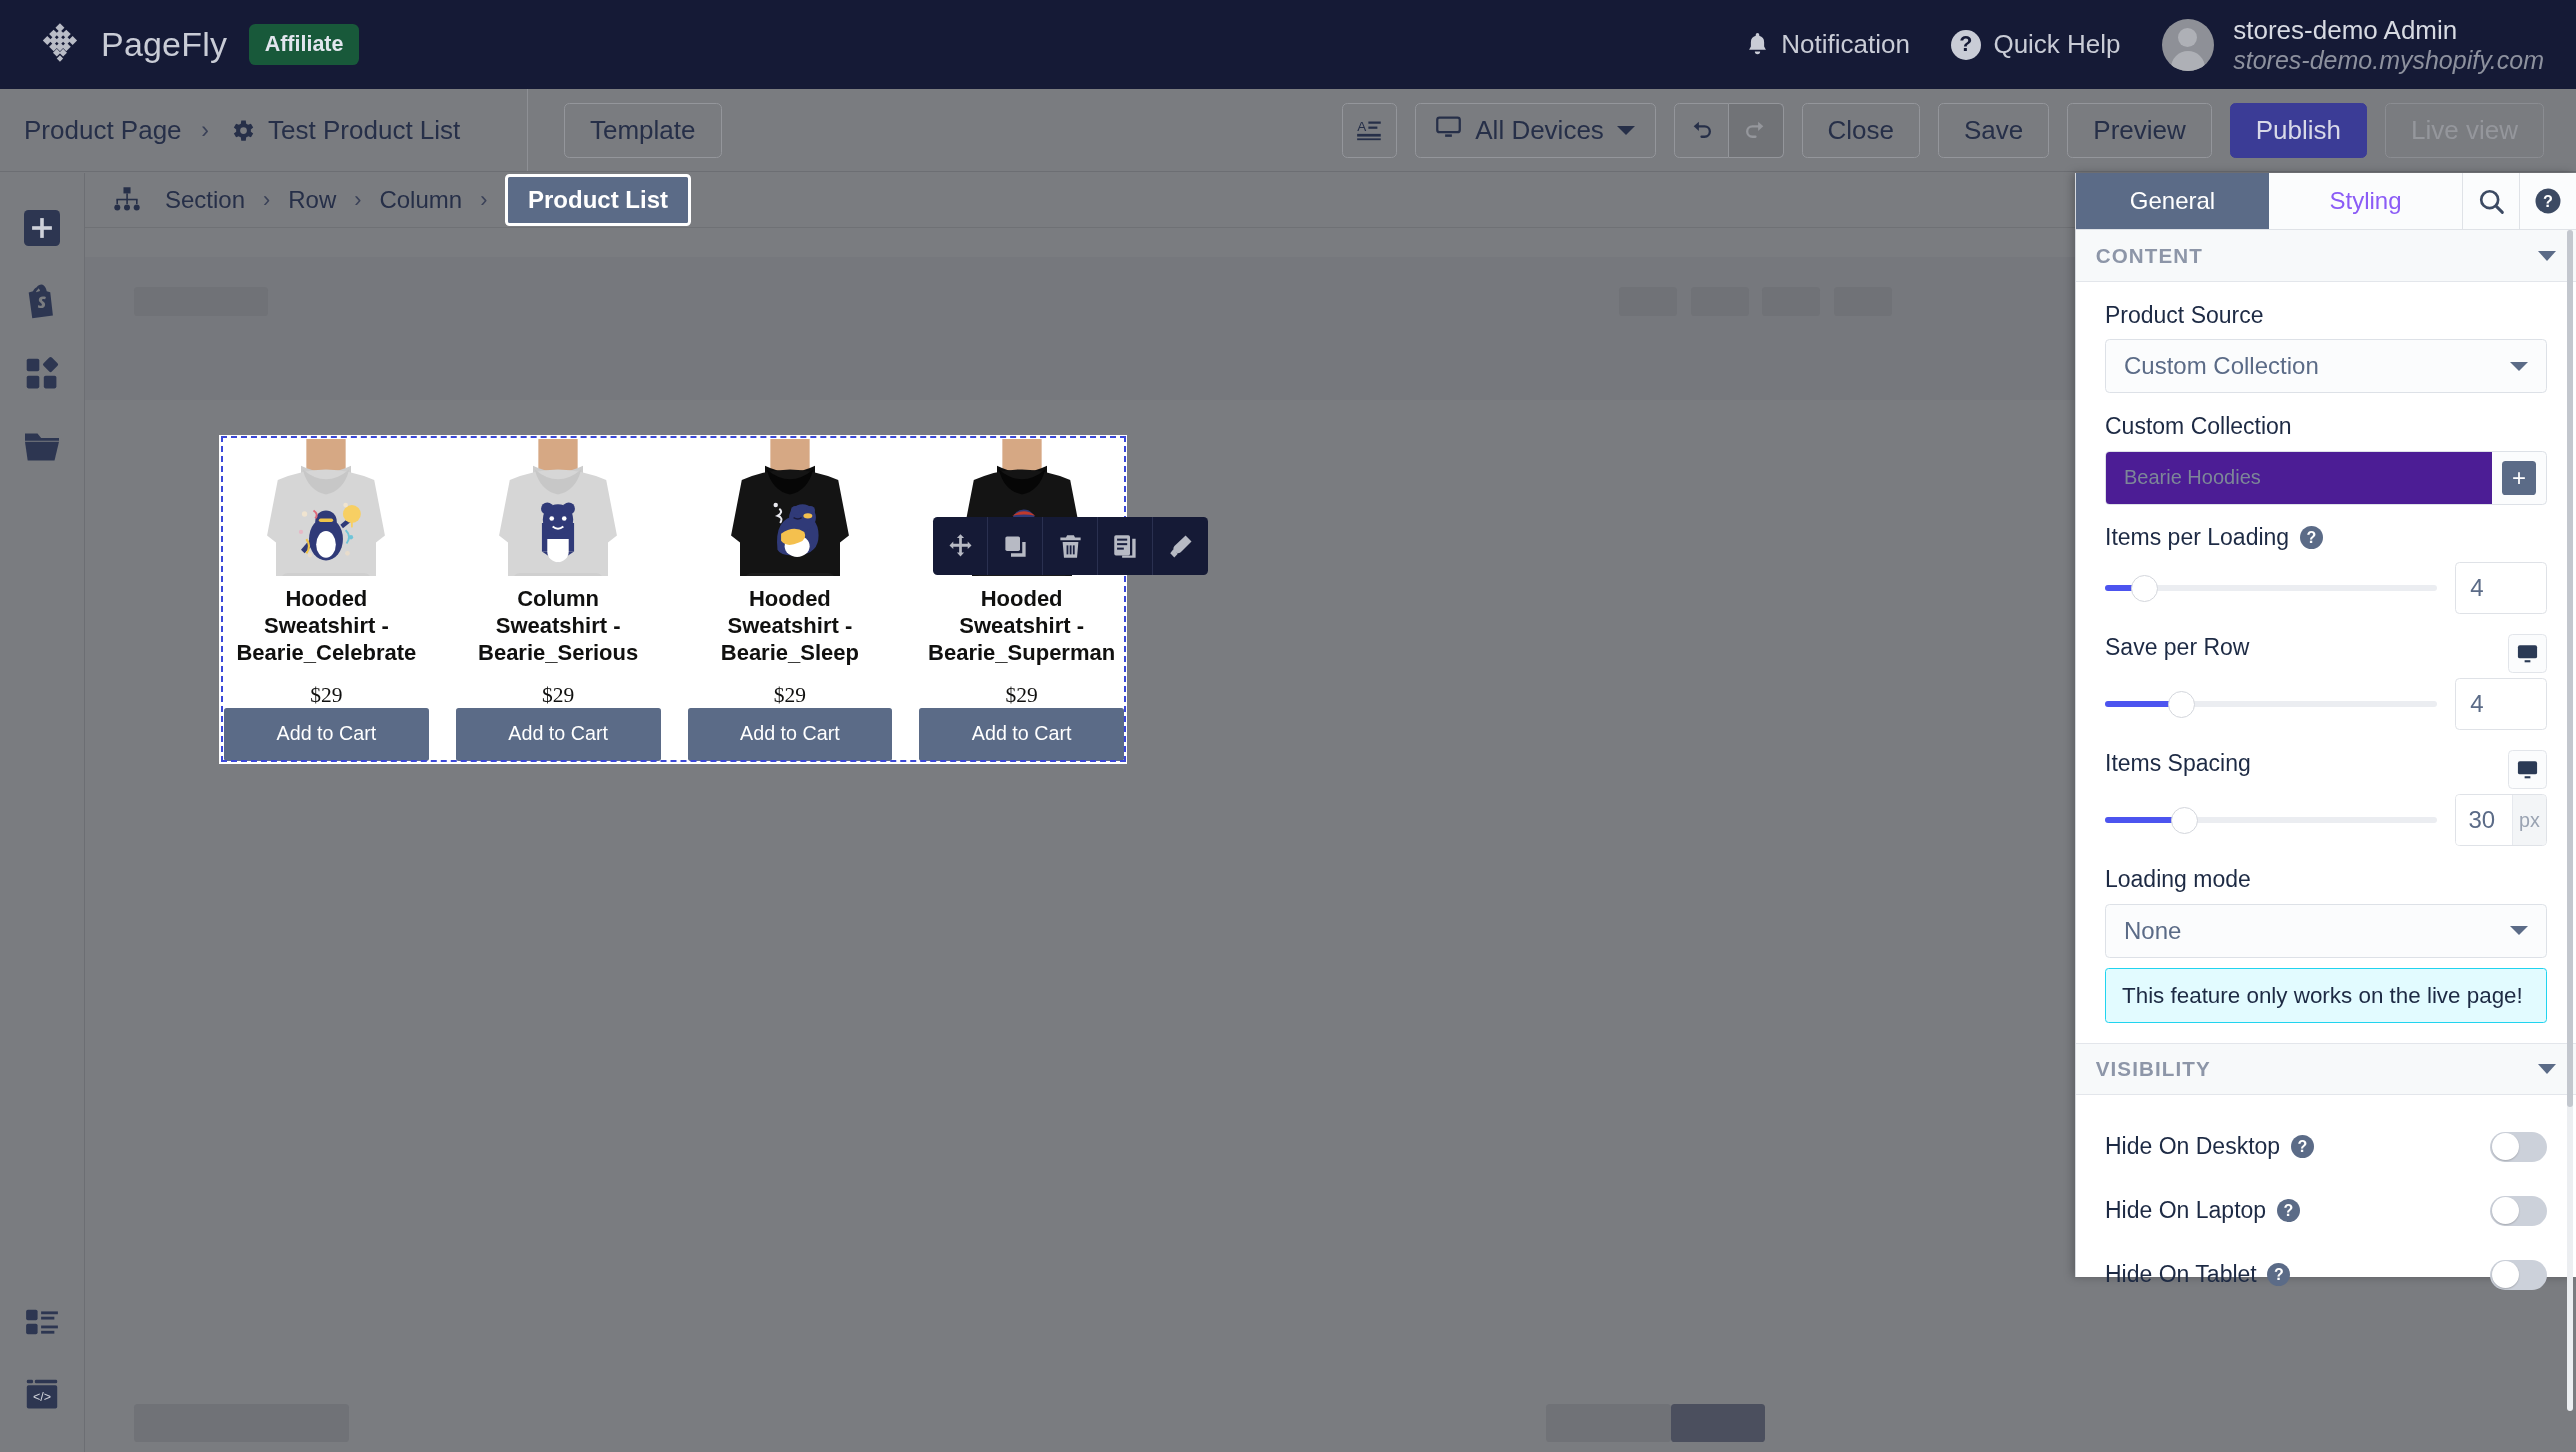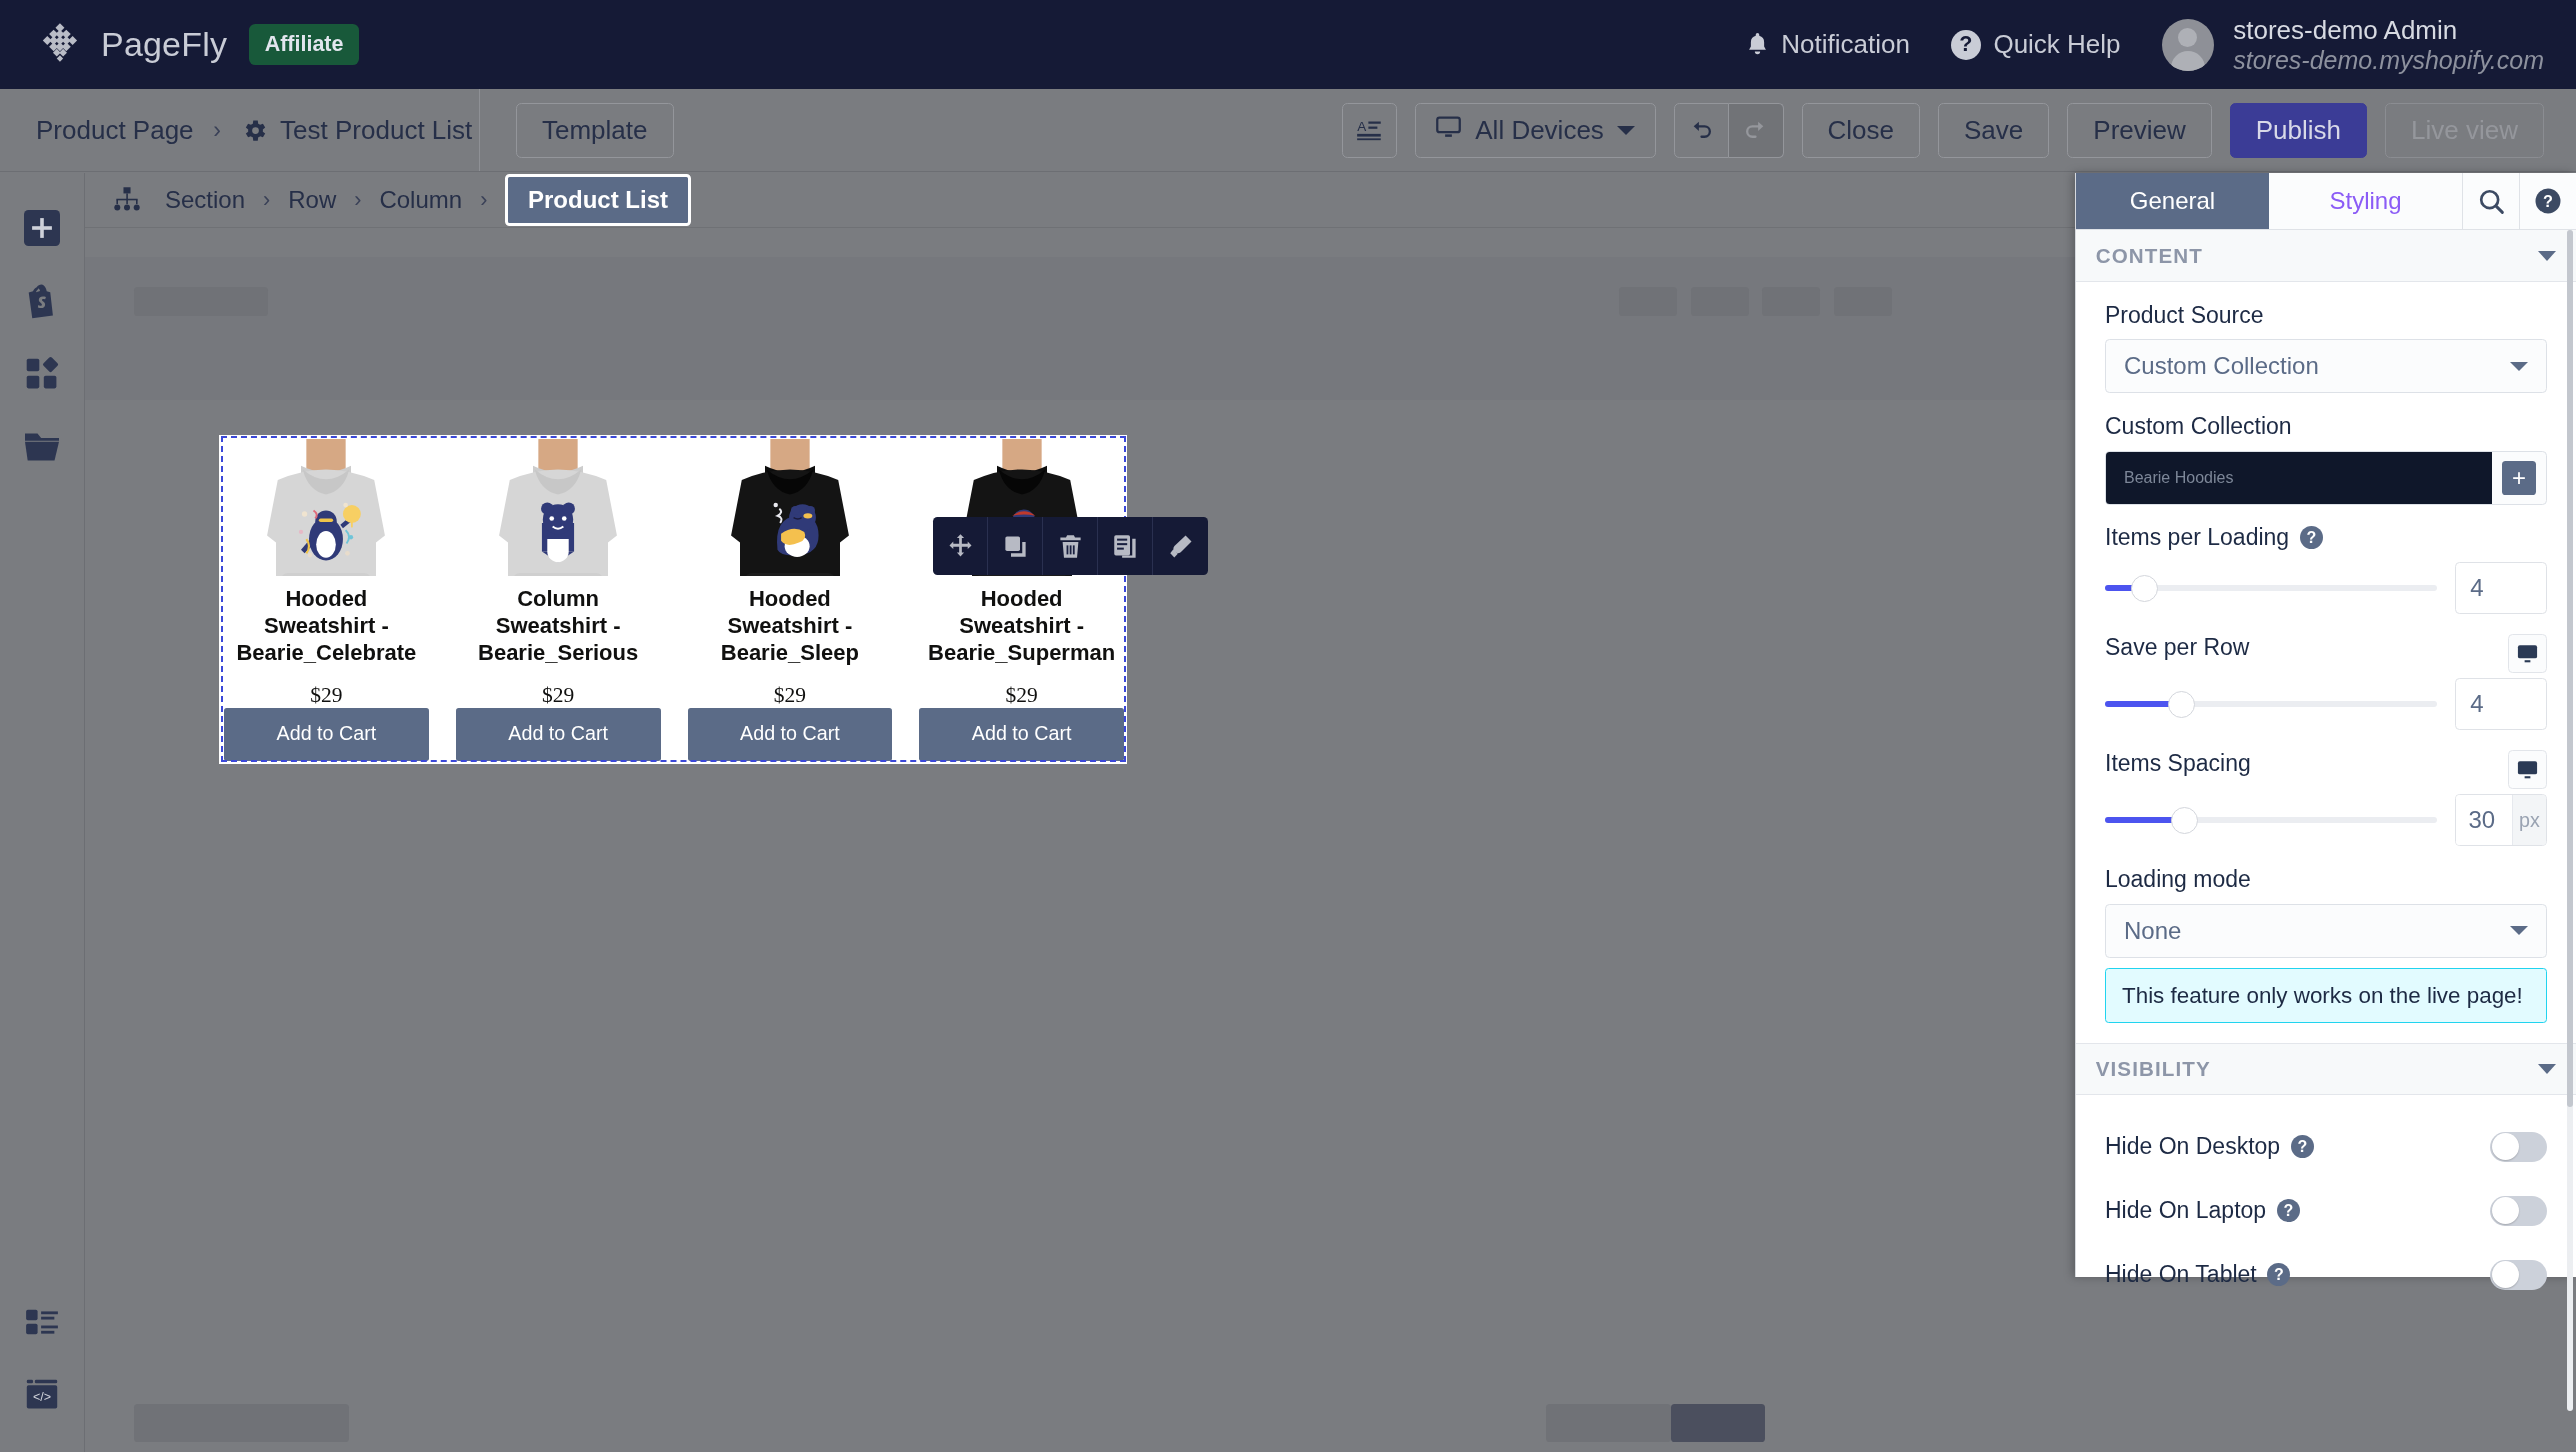--- a/index.html
+++ b/index.html
@@ -40,21 +40,21 @@
   .acct { display: flex; flex-direction: column; }
   .acct-name { color: #d7dae2; font-size: 26px; }
   .acct-sub { color: #8d919e; font-size: 25px; margin-top: 0; font-style: italic; }
 
   
   .toolbar {
     position: absolute; left: 0; top: 89px; width: 2576px; height: 83px;
     background: #7a7c80; display: flex; align-items: center;
     border-bottom: 0.9px solid #6c6e73;
   }
-  .tb-left { display: flex; align-items: center; padding-left: 36px; width: 480px; height: 100%; border-right: 0.9px solid #8e9095;}
+  .tb-left { display: flex; align-items: center; padding-left: 24px; width: 528px; height: 100%; border-right: 0.9px solid #8e9095;}
   .bc-text { color: #262f48; font-size: 26px; }
   .bc-sep { color: #3a4157; font-size: 23px; margin: 0 19.7px; }
   .gear { margin-right: 12.5px; display:flex; }
   .tb-mid { display: flex; align-items: center; padding-left: 36px; }
   .btn {
     border: 0.9px solid #94969b; background: transparent; color: #262f48;
     font-size: 26px; border-radius: 5.4px; height: 55px; display: flex;
     align-items: center; justify-content: center; padding: 0 25px; cursor: pointer;
     font-family: "Liberation Sans", sans-serif;
   }
@@ -160,21 +160,21 @@
     font-size: 16px; font-weight:bold; display:flex; align-items:center; justify-content:center;
     margin-left: 10.7px; cursor: pointer;
   }
   .select {
     height: 54px; border: 0.9px solid #dde1e7; border-radius: 4.5px; background: #fbfcfd;
     display: flex; align-items: center; justify-content: space-between; padding: 0 18px;
     font-size: 24px; color: #5b6b87; cursor: pointer;
   }
   .sel-caret { width:0;height:0;border-left:9px solid transparent;border-right:9px solid transparent;border-top:9.8px solid #5b6b87; }
   .coll-row { display:flex; height: 54px; border: 0.9px solid #dde1e7; border-radius: 4.5px; background:#fbfcfd; overflow:hidden; }
-  .coll-input { flex:1; display:flex; align-items:center; padding: 0 18px; font-size: 16px; color:#7d8798; background:#0f172a; }
+  .coll-input { flex:1; display:flex; align-items:center; padding: 0 18px; font-size: 20px; color:#7d8798; background:#4c1d95; }
   .coll-add { width: 54px; display:flex; align-items:center; justify-content:center; }
   .coll-add-sq { width: 34px; height: 34px; background:#5b6b87; color:#fff; font-size:24px;
     display:flex; align-items:center; justify-content:center; border-radius:3.6px; cursor:pointer; }
   .row-label-dev { display:flex; align-items:flex-start; justify-content:space-between; }
   .dev-btn { width: 39px; height: 39px; border:0.9px solid #e2e5ea; border-radius:4.5px;
     display:flex; align-items:center; justify-content:center; background:#fbfcfd; cursor:pointer; }
   .slider-row { display: flex; align-items: center; gap: 18px; margin-top: 5.4px; }
   .slider { flex: 1; position: relative; height: 30px; display:flex; align-items:center; cursor:pointer; }
   .track { width:100%; height: 6.3px; background:#ebedf1; border-radius: 3.6px; }
   .track-fill { position:absolute; left:0; height:6.3px; background:#4c54ef; border-radius:3.6px; }

